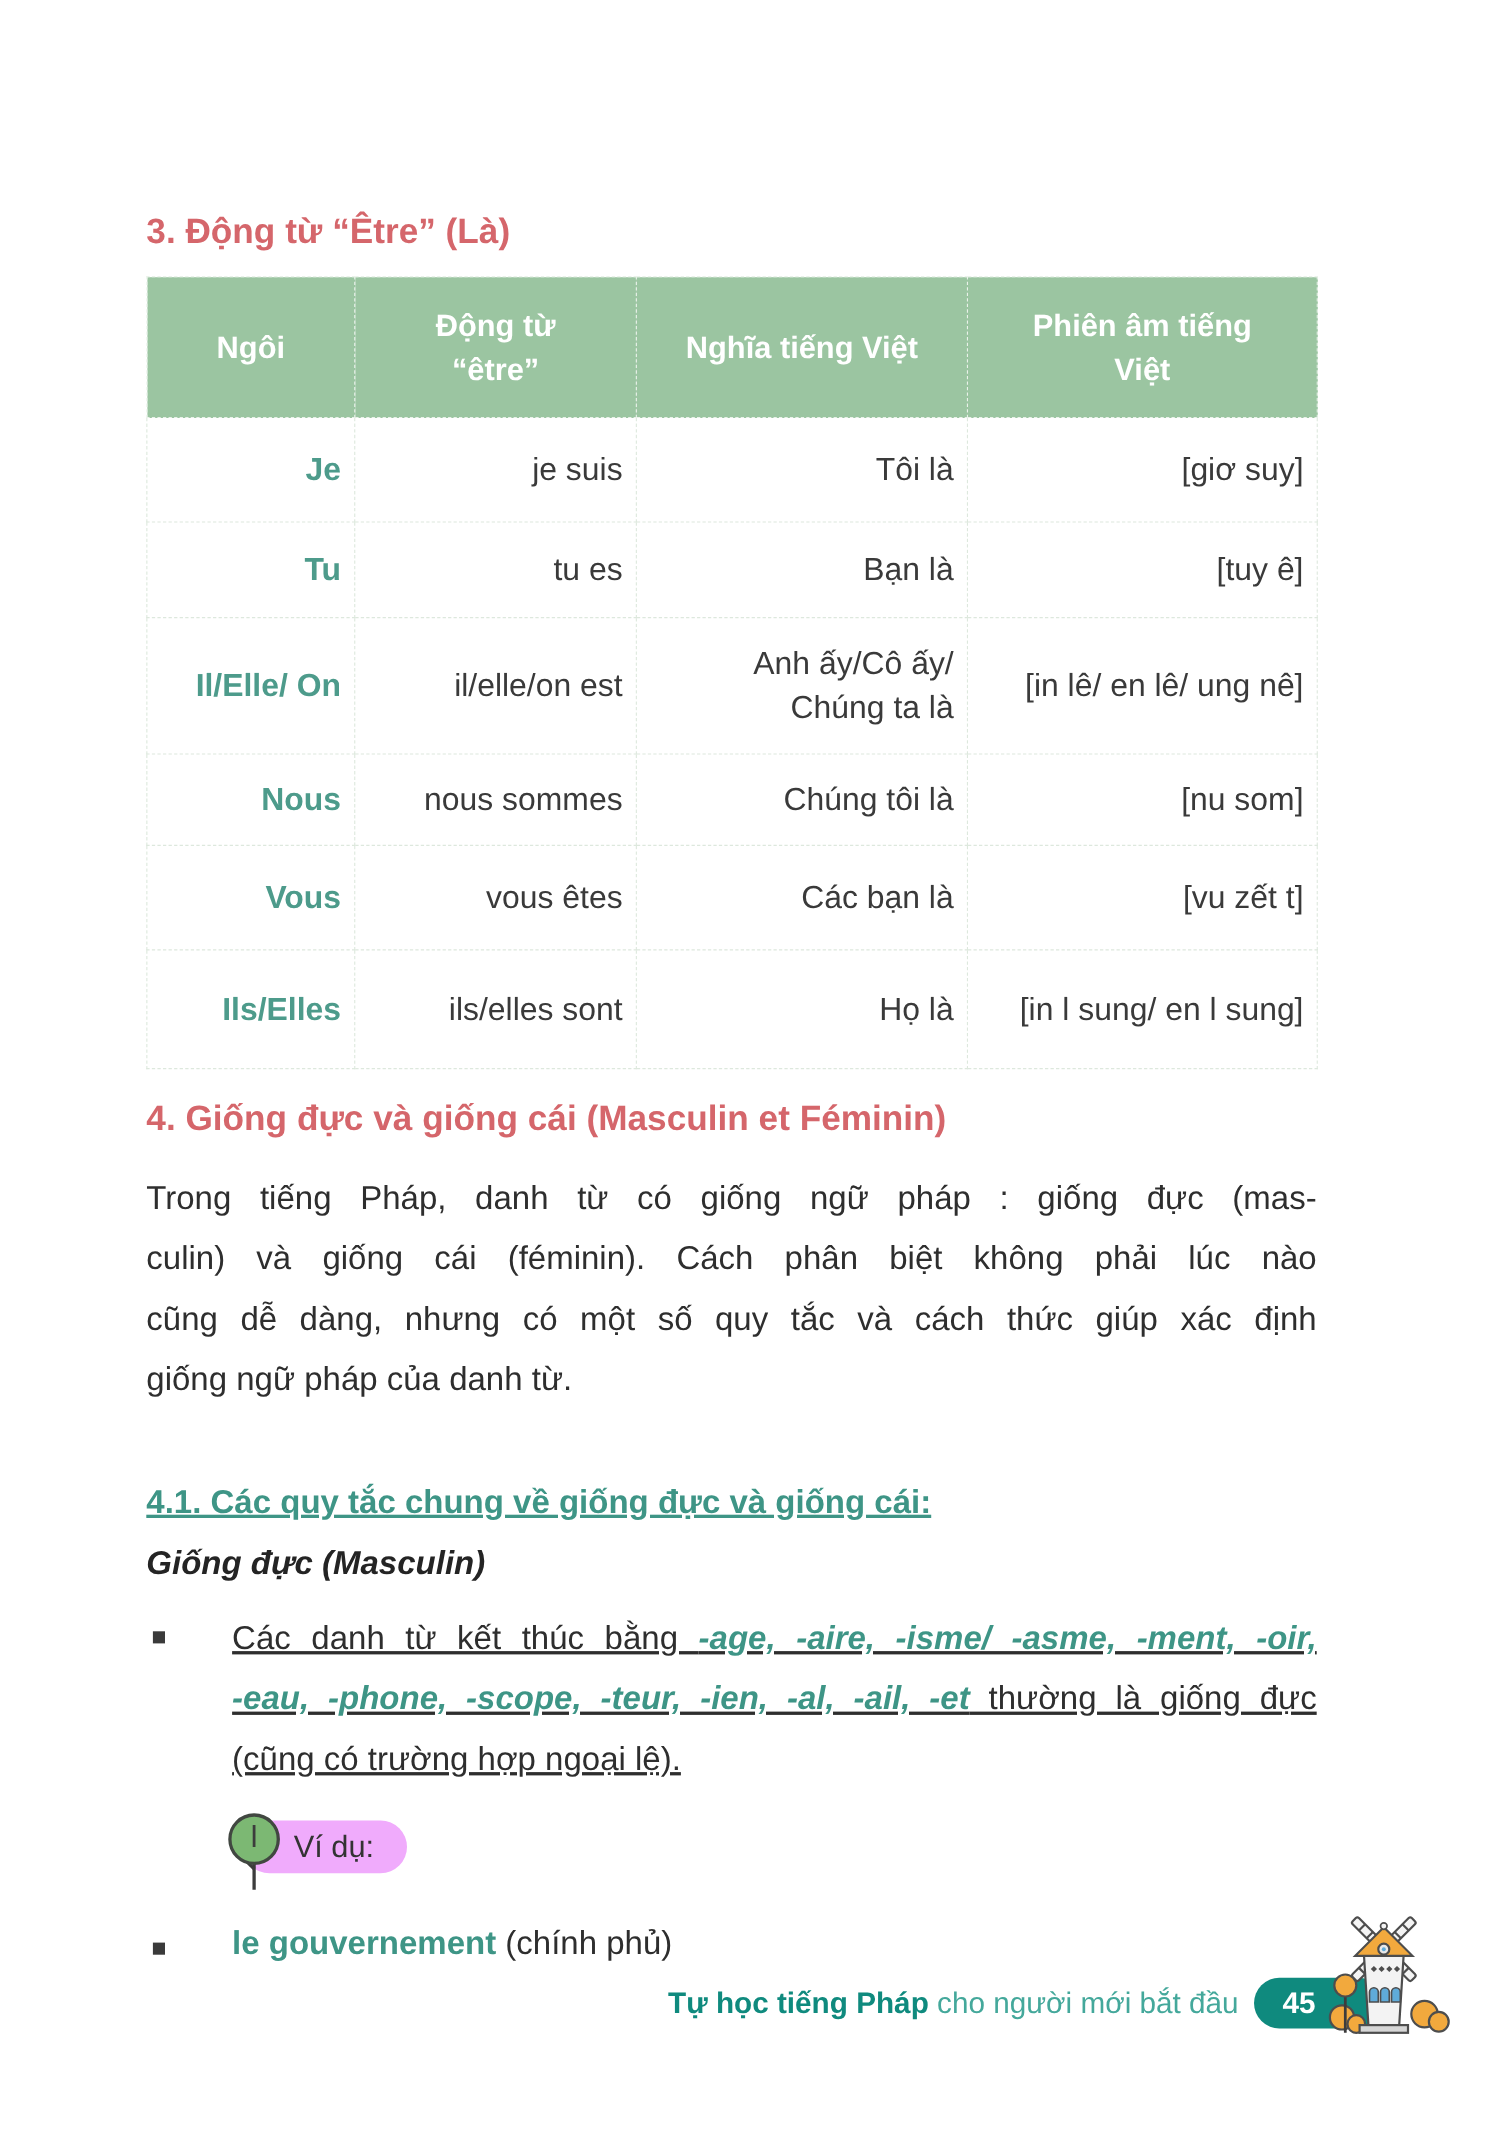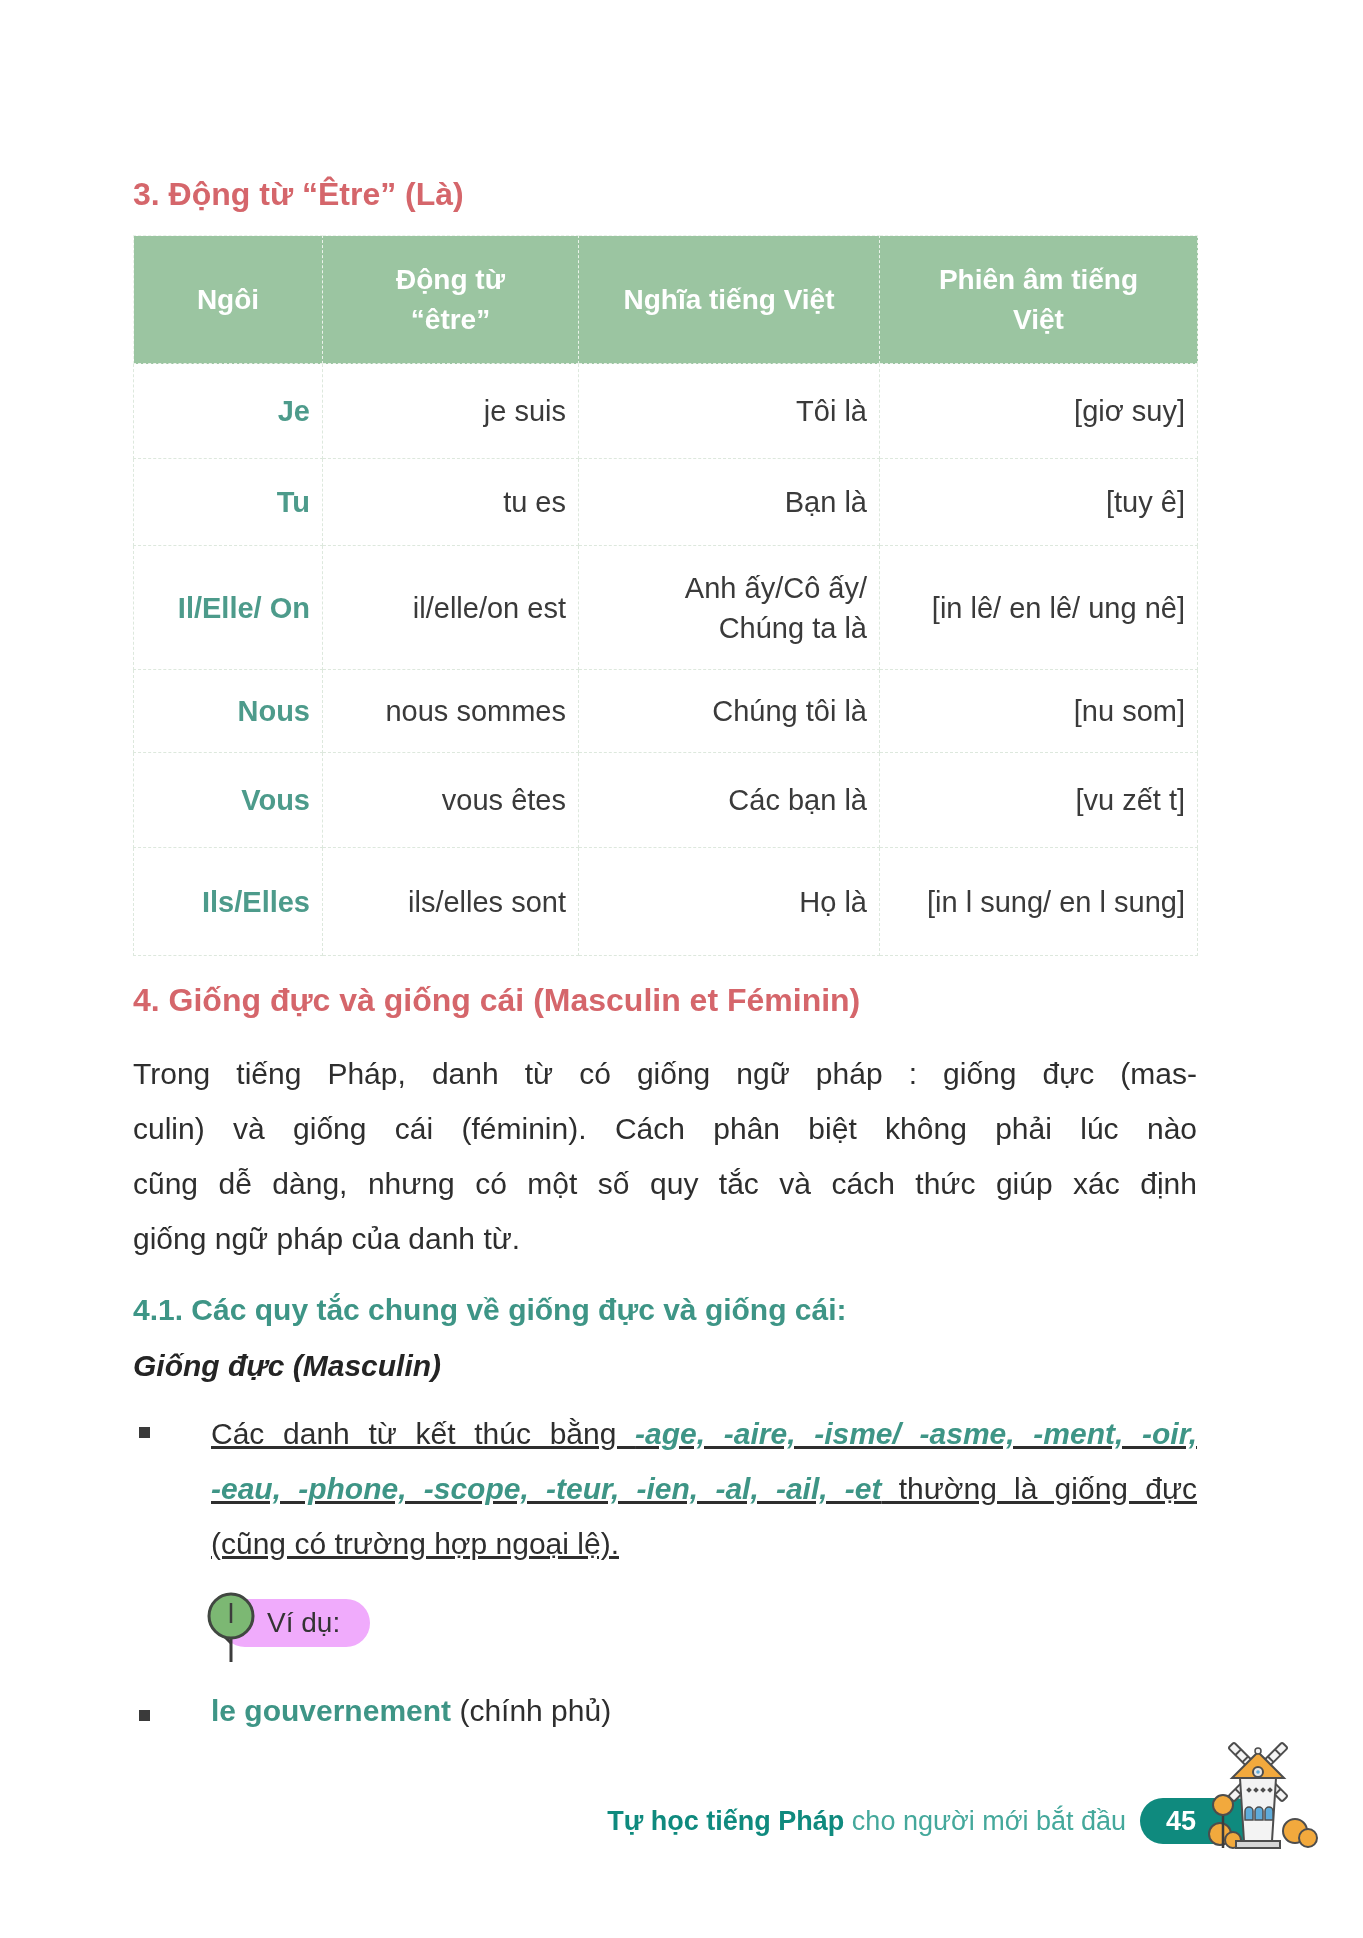--- a/index.html
+++ b/index.html
@@ -1,26 +1,26 @@
 <!DOCTYPE html>
 <html><head>
 <meta charset="utf-8">
 <style>
   html,body { margin:0; padding:0; background:#ffffff; }
   .page {
     position:relative; width:1363px; height:1938px; background:#ffffff;
     font-family:"Liberation Sans", sans-serif; color:#2e2e2e; overflow:hidden;
   }
-  .content { position:absolute; left:133px; top:0; width:1064px; }
+  .content { position:absolute; left:133px; top:16px; width:1064px; }
 
   
   .h-red { margin:0; font-size:32px; line-height:44px; font-weight:bold; color:#D5666B; }
   .mt-s3 { margin-top:172px; }
   .mt-s4 { margin-top:22px; }
-  .h-teal { margin:22px 0 0 0; font-size:30px; line-height:44px; font-weight:bold; color:#3E9586; }
+  .h-teal { margin:62px 0 0 0; font-size:30px; line-height:44px; font-weight:bold; color:#3E9586;text-decoration:underline; }
   .masc  { margin-top:12px; font-size:30px; line-height:44px; font-weight:bold; font-style:italic; color:#242424; }
 
   
   table.tbl { border-collapse:collapse; table-layout:fixed; width:1064px; margin-top:19px; }
   .tbl col.c1 { width:189px; } .tbl col.c2 { width:256px; }
   .tbl col.c3 { width:301px; } .tbl col.c4 { width:318px; }
   .tbl th {
     background:#9BC5A1; color:#ffffff; font-weight:bold; font-size:28px; line-height:40px;
     text-align:center; vertical-align:middle; border:1px dashed #eaf2ea; height:127px; padding:0;
   }

